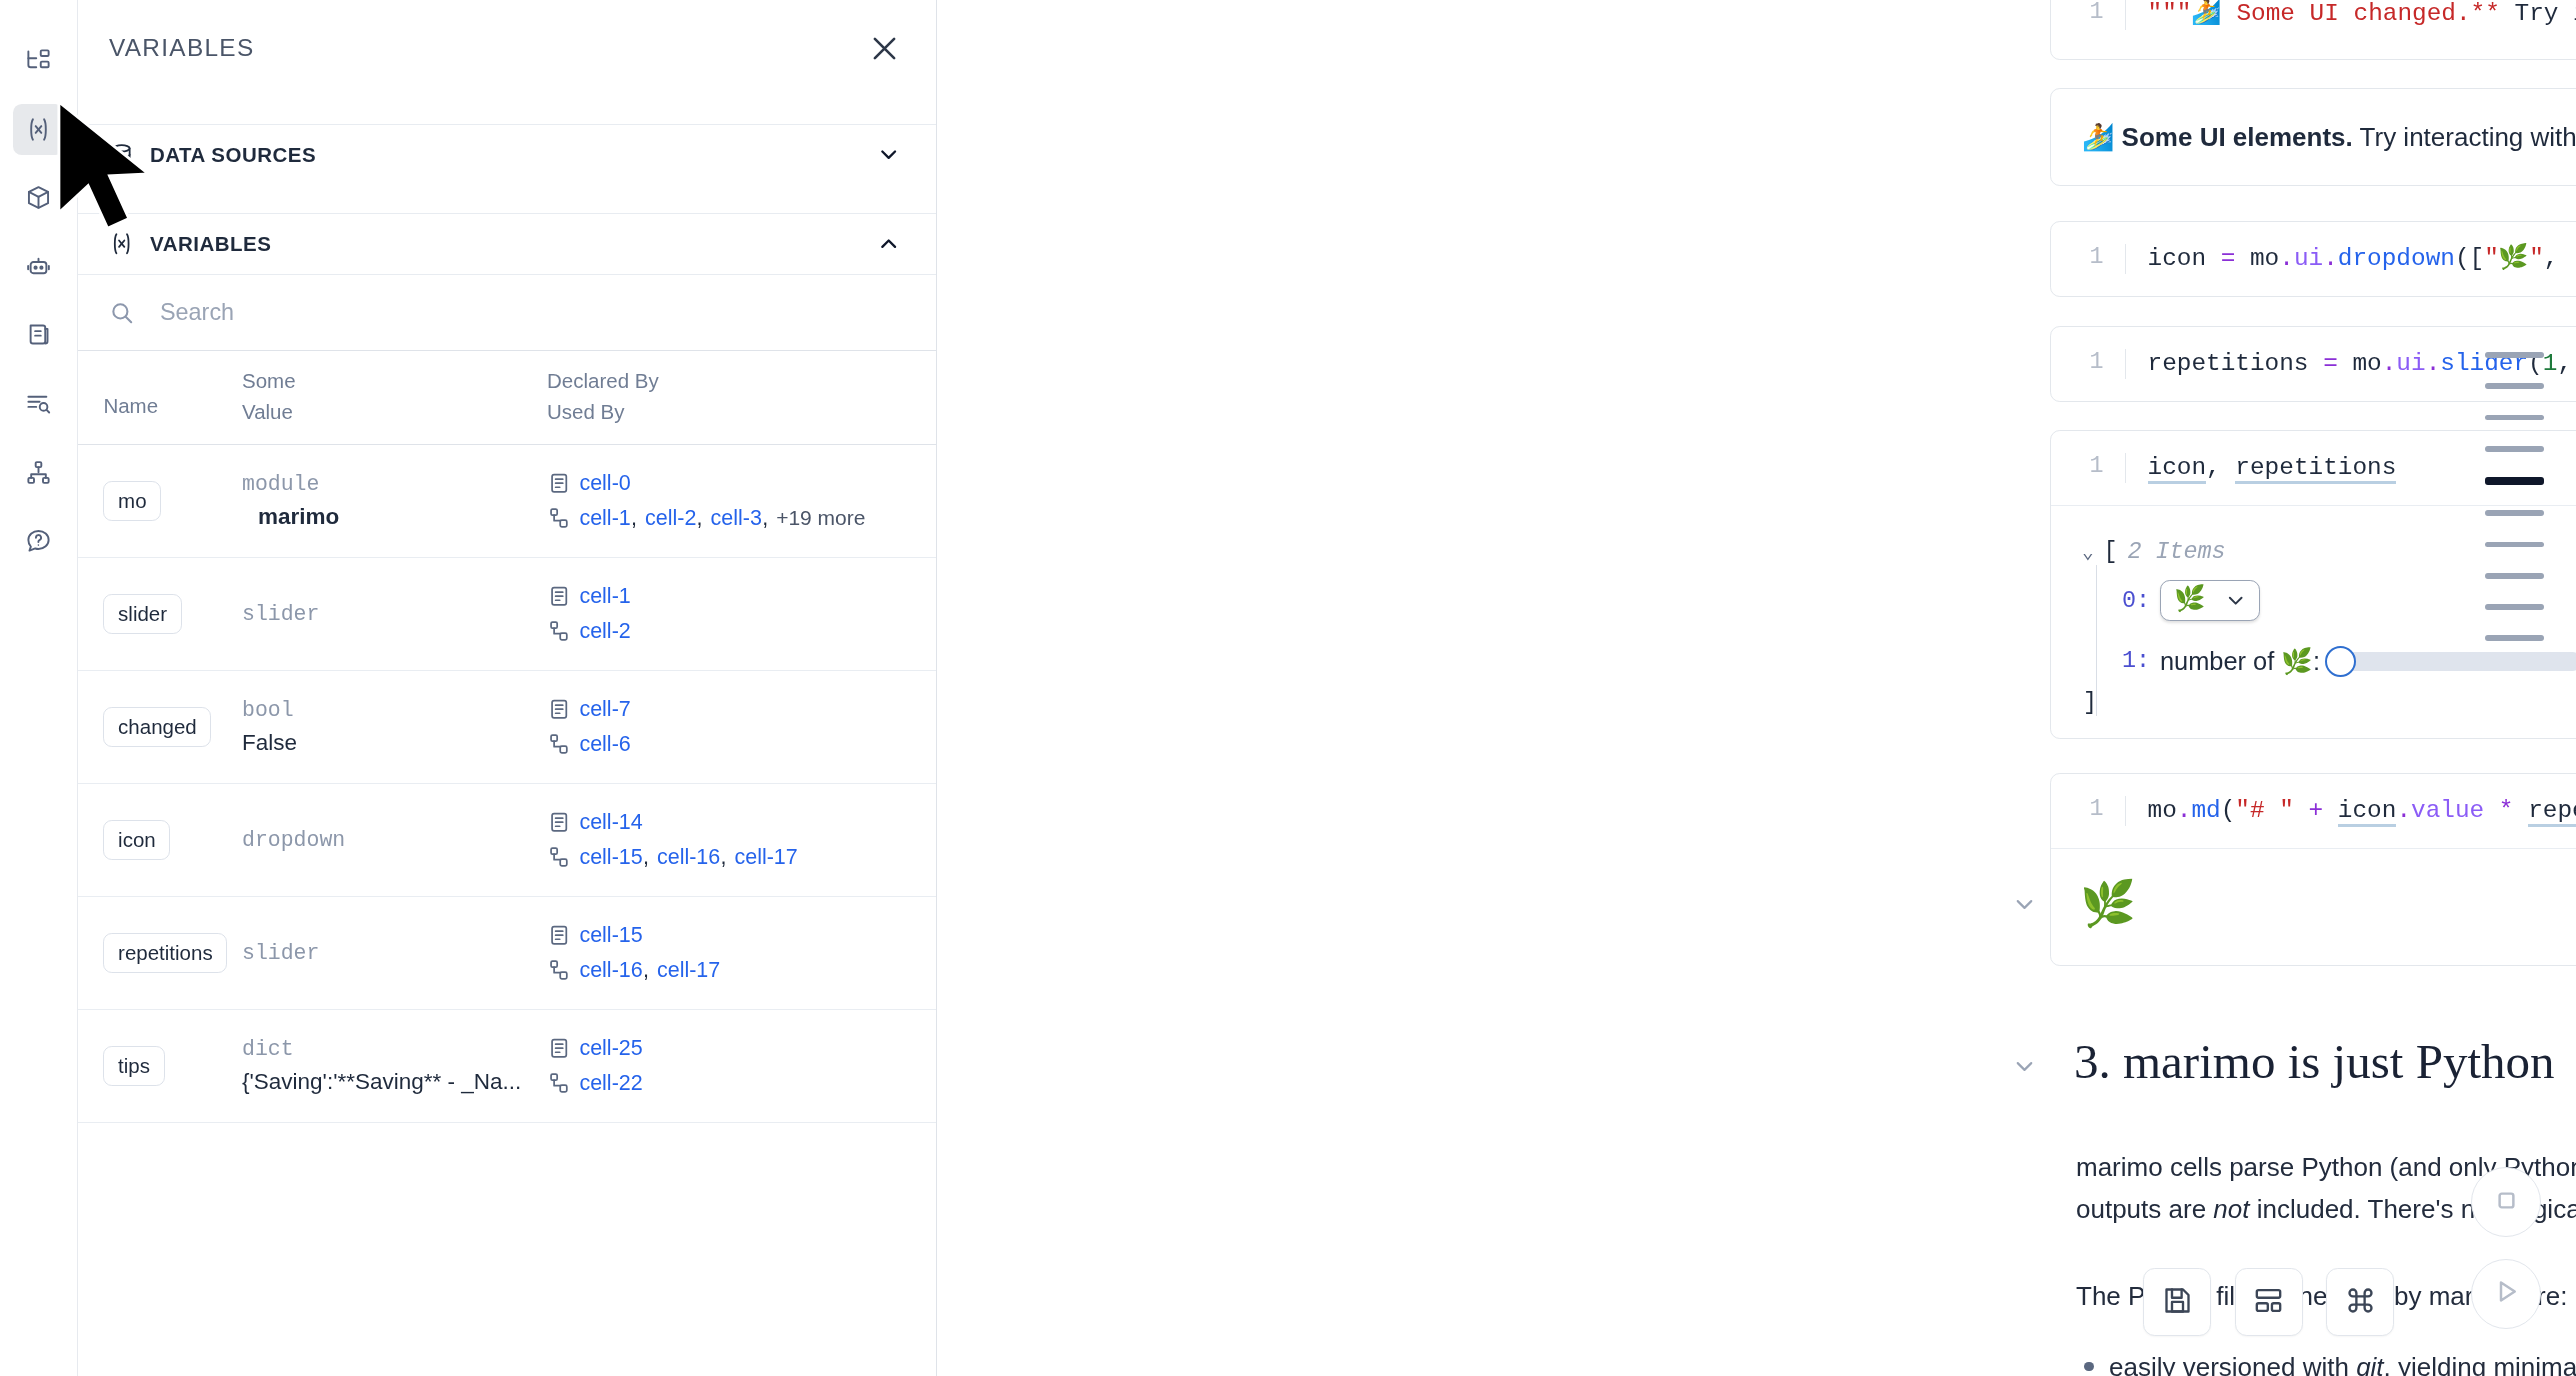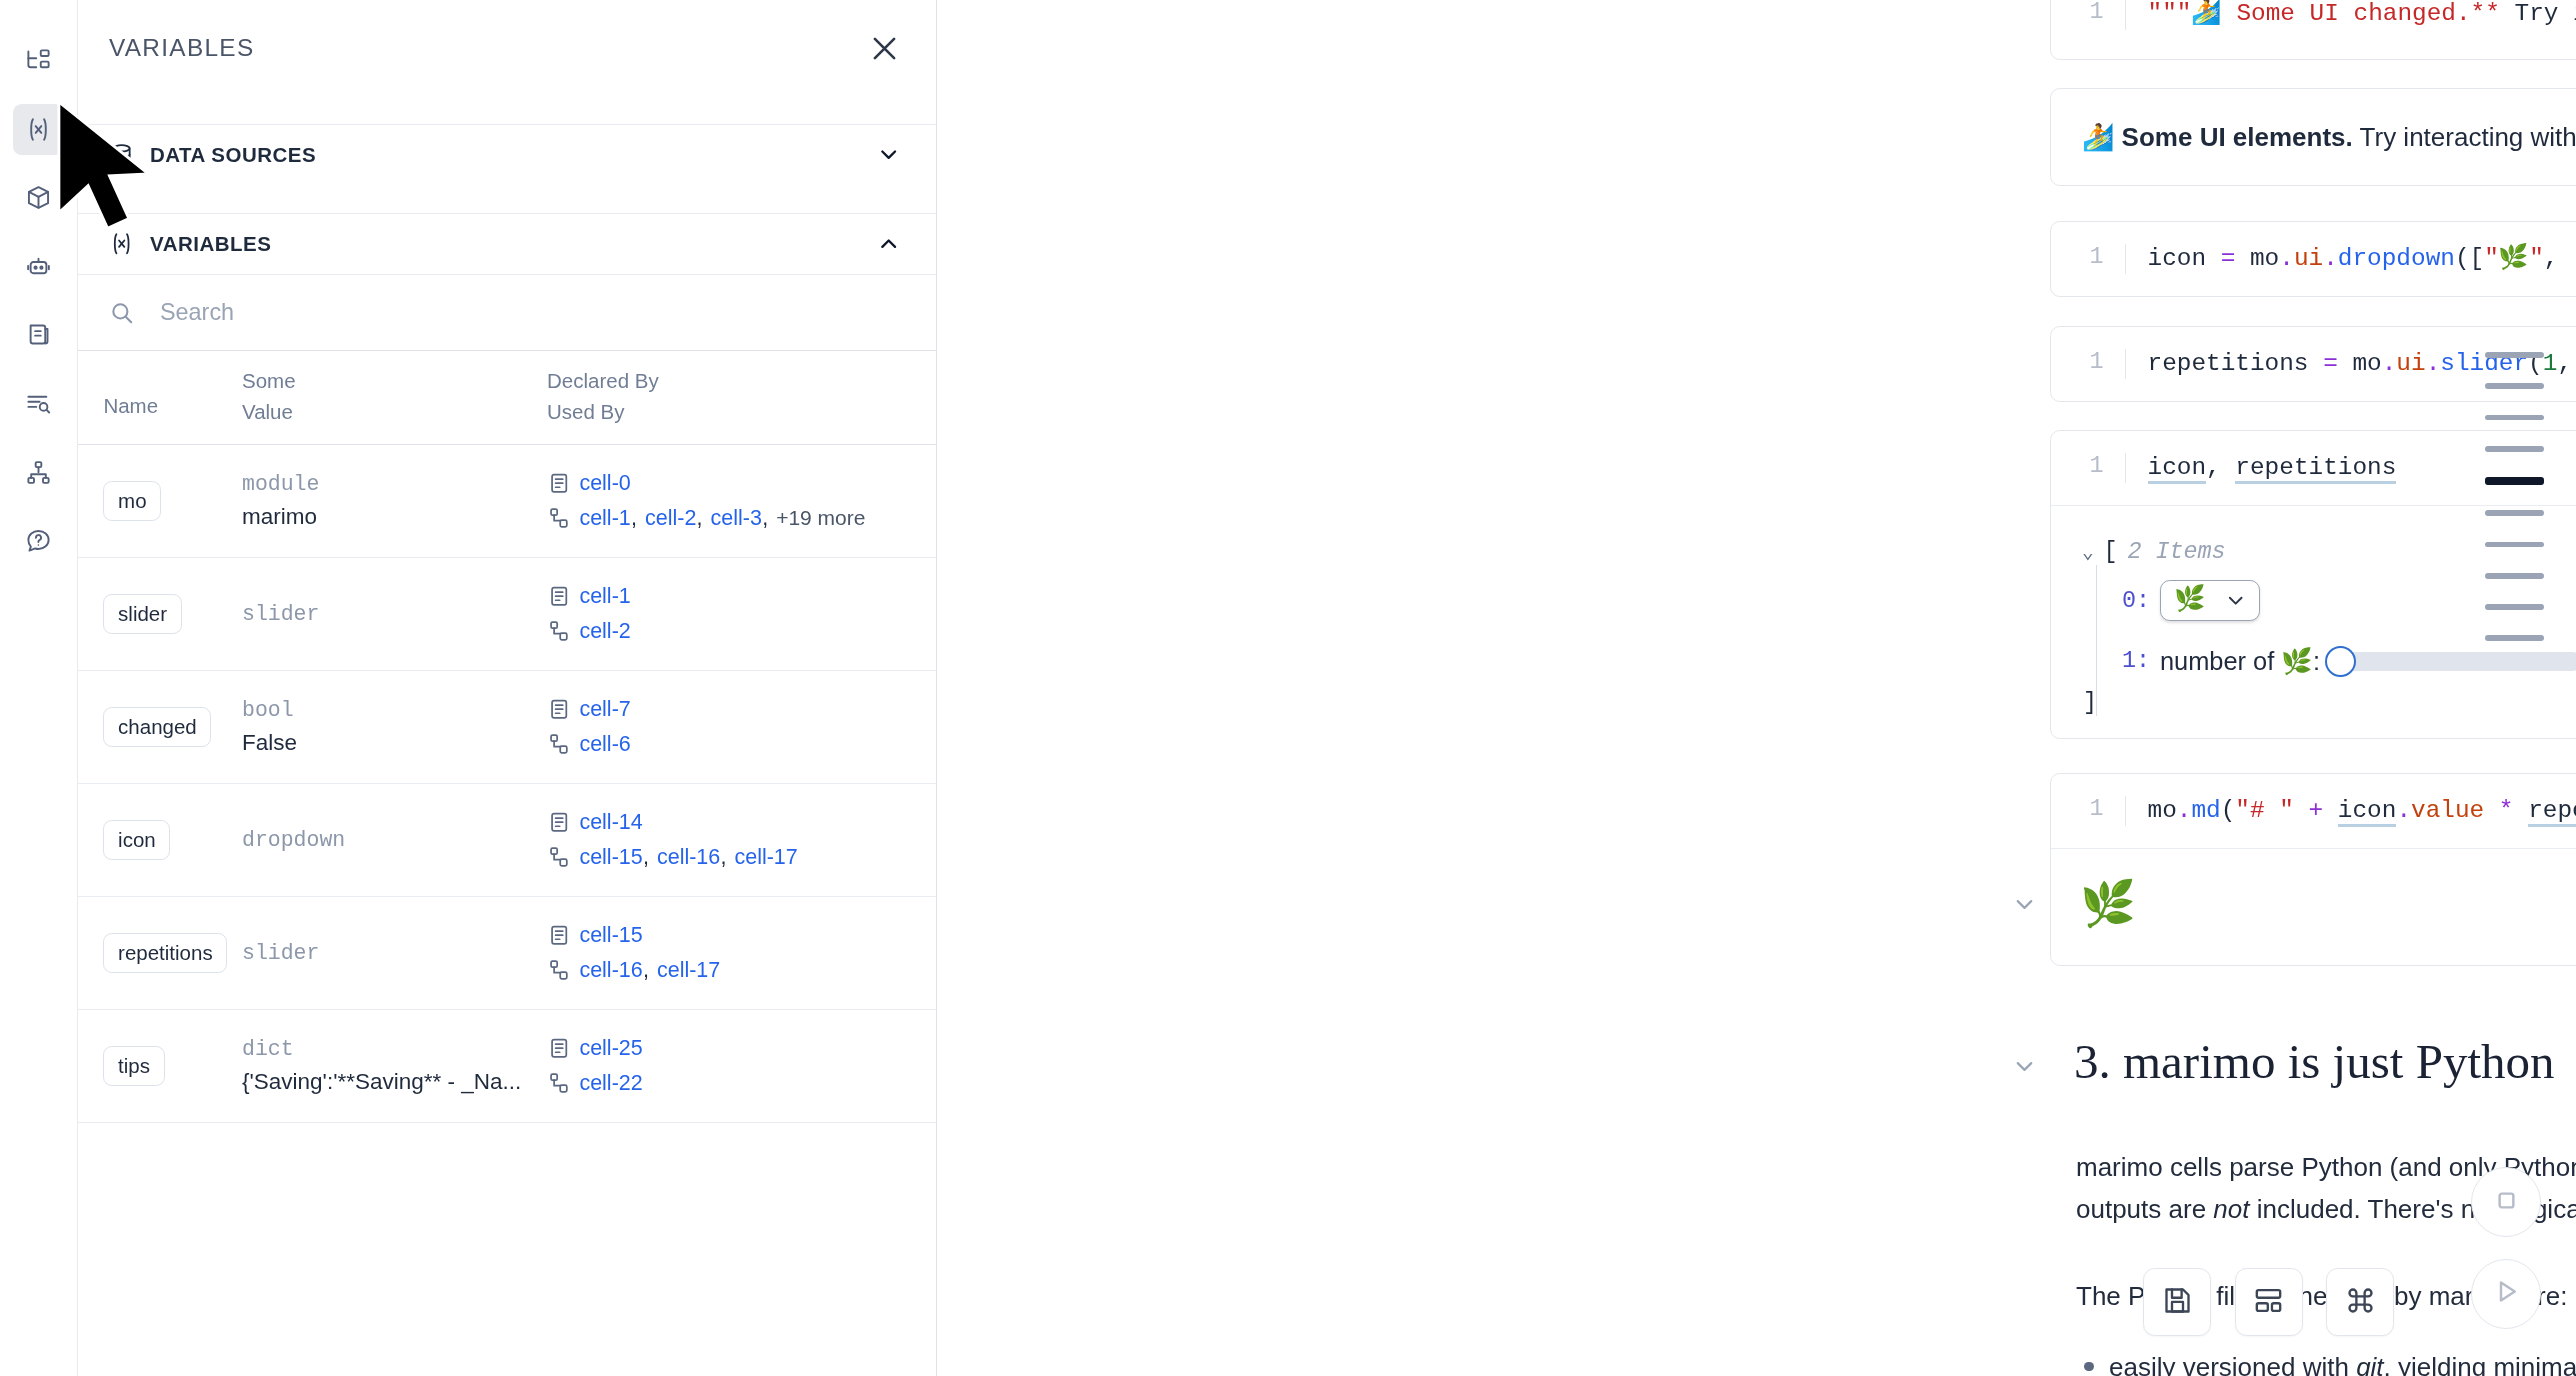--- a/index.html
+++ b/index.html
@@ -96,21 +96,21 @@
   }
   .vtype {
     font-family: "Liberation Mono", monospace; font-size: 21.5px; color: #8c97aa;
     display: block; line-height: 1.5;
   }
   .vval {
     font-size: 22.5px; color: #1f2a3c; display: block; line-height: 1.5;
     white-space: nowrap; overflow: hidden; text-overflow: ellipsis;
     max-width: 283px;
   }
-  .vval.bold { font-weight: 400; }
+  .vval.bold { font-weight: 700; margin-left: 16px; }
   .dep-line { display: flex; align-items: center; gap: 8px; line-height: 1.6; }
   .dep-ico { width: 24.4px; height: 24.4px; flex: 0 0 24.4px; color: #5b6880; }
   .dep-ico svg { width: 100%; height: 100%; }
   .cell-link {
     color: #2563eb; font-size: 21.5px; cursor: pointer;
     font-family: "Liberation Sans", sans-serif;
   }
   .sep { color: #1f2a3c; font-size: 21.5px; }
   .more { color: #4b5568; font-size: 21px; }
 
@@ -135,21 +135,21 @@
   .ln {
     flex: 0 0 74px; text-align: right; padding-right: 21.5px;
     font-family: "Liberation Mono", monospace; font-size: 23.4px; color: #b6bdc9;
   }
   .code-text {
     font-family: "Liberation Mono", monospace; font-size: 24.4px;
     color: #1f2a3c; white-space: pre; border-left: 1px solid #e3e7ec;
     padding-left: 21.5px; flex: 1; line-height: 1.25;
   }
   .t-op   { color: #8b2fd6; }
-  .t-attr { color: #c2410c; }
+  .t-attr { color: #8b5cf6; }
   .t-fn   { color: #2563eb; }
   .t-str  { color: #c62828; }
   .t-num  { color: #1e7a3c; }
   .t-punc { color: #1f2a3c; }
   .t-var  { color: #1f2a3c; border-bottom: 3.9px solid #b9cfe2; }
   .t-plain{ color: #1f2a3c; }
 
   .md-out {
     position: absolute; border: 1px solid #e3e7ec; border-radius: 9.8px;
     background: #fff; display: flex; align-items: center; padding: 0 31px;

